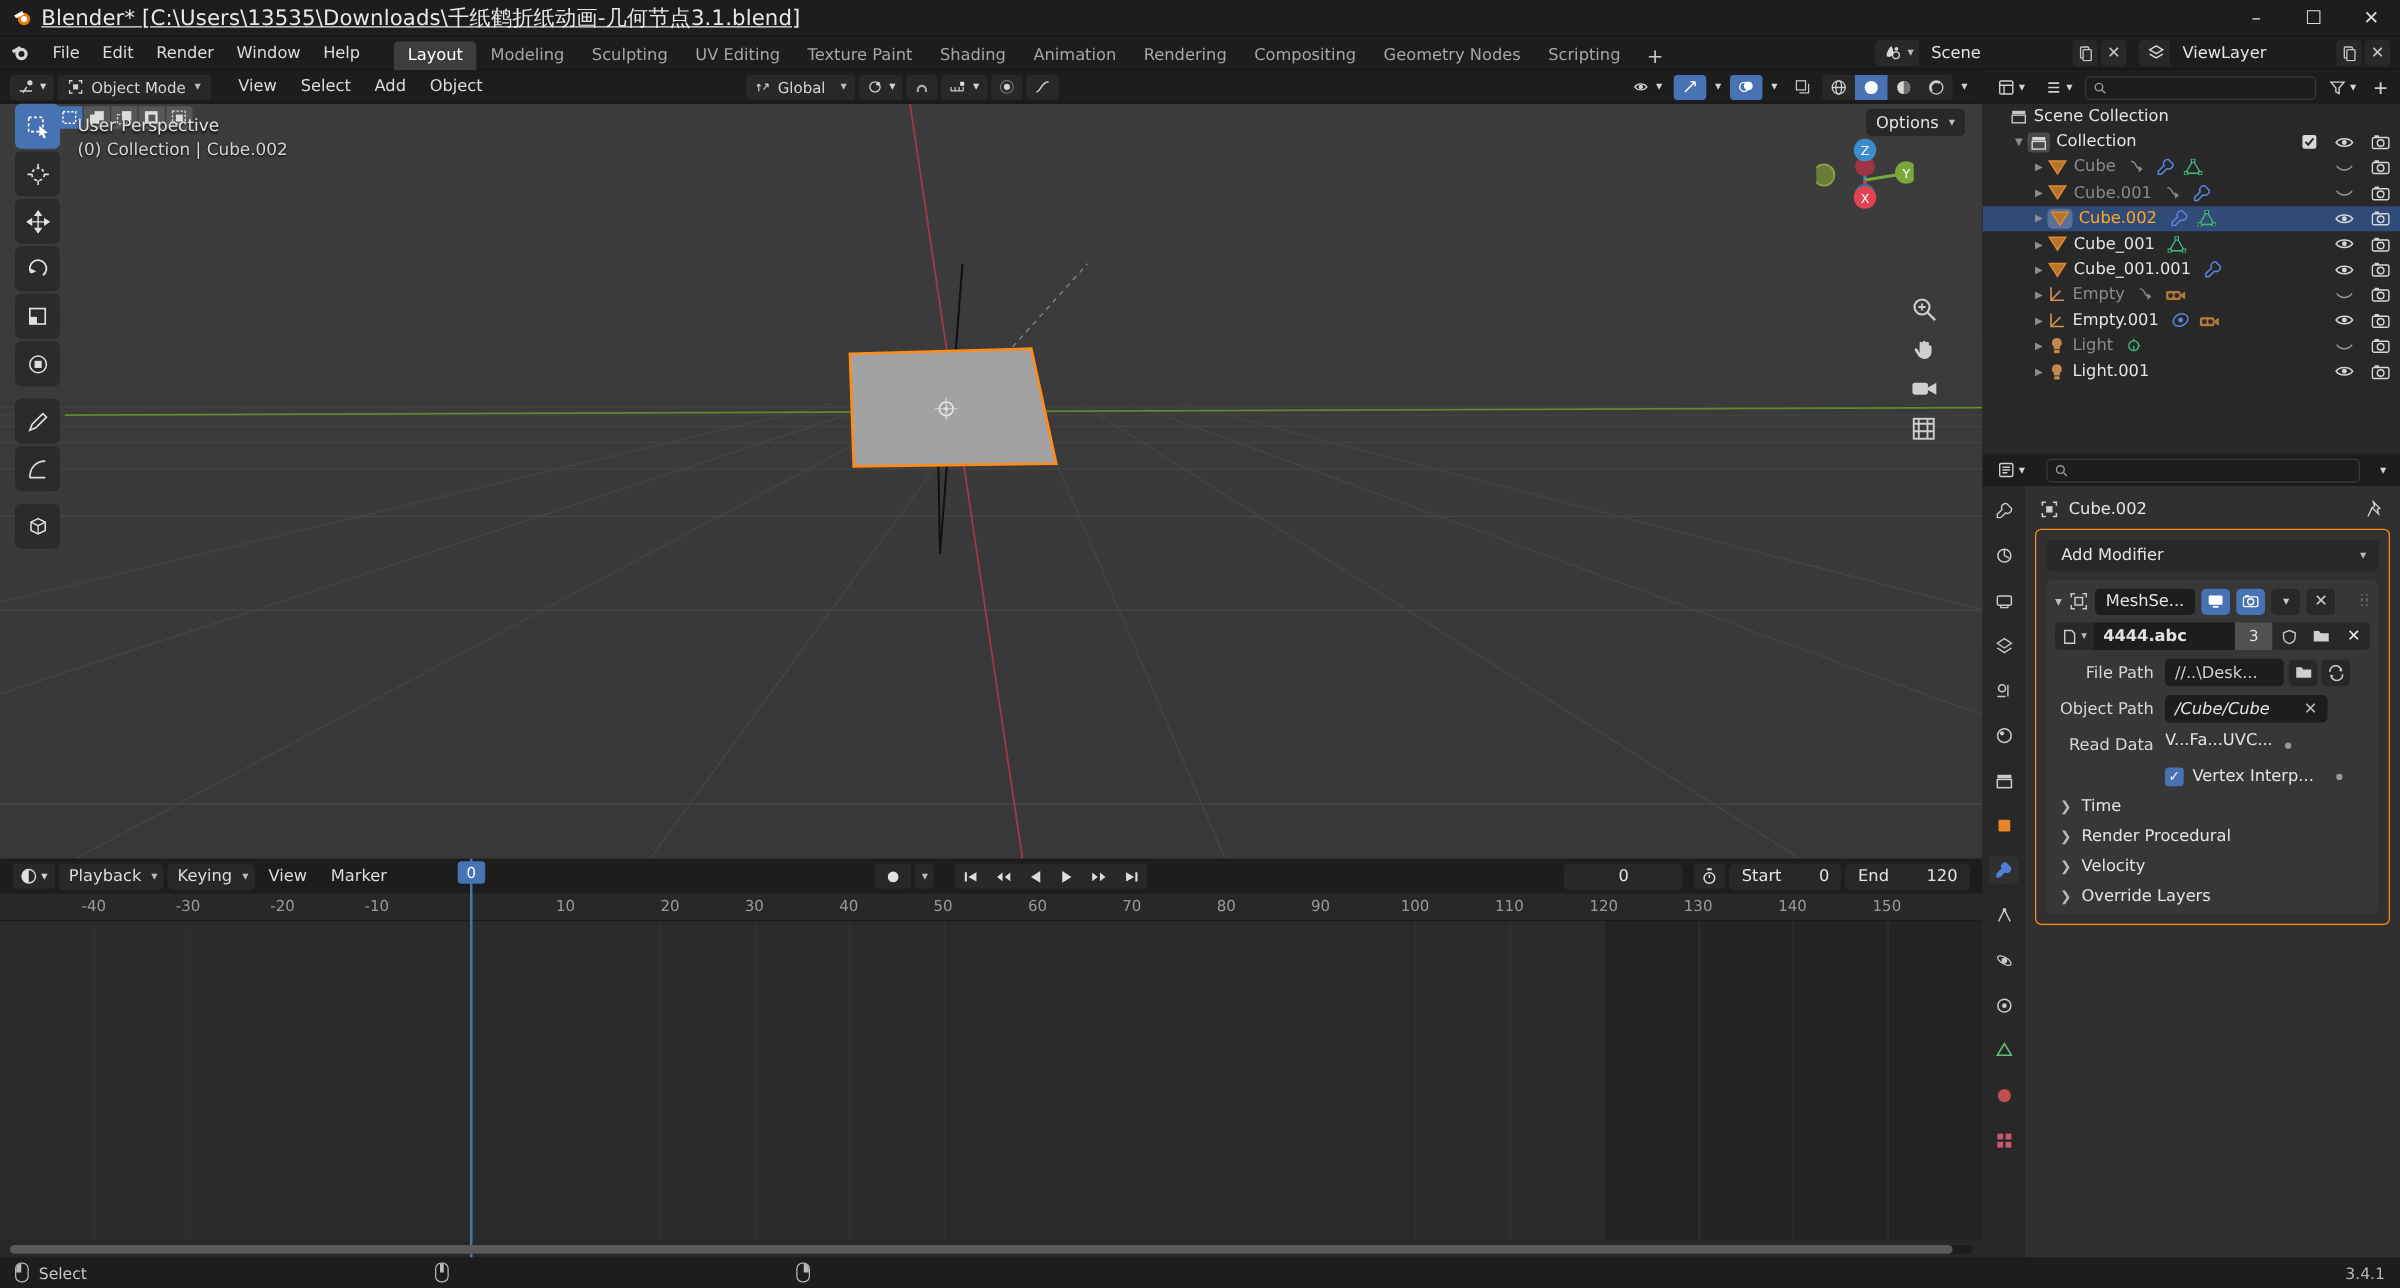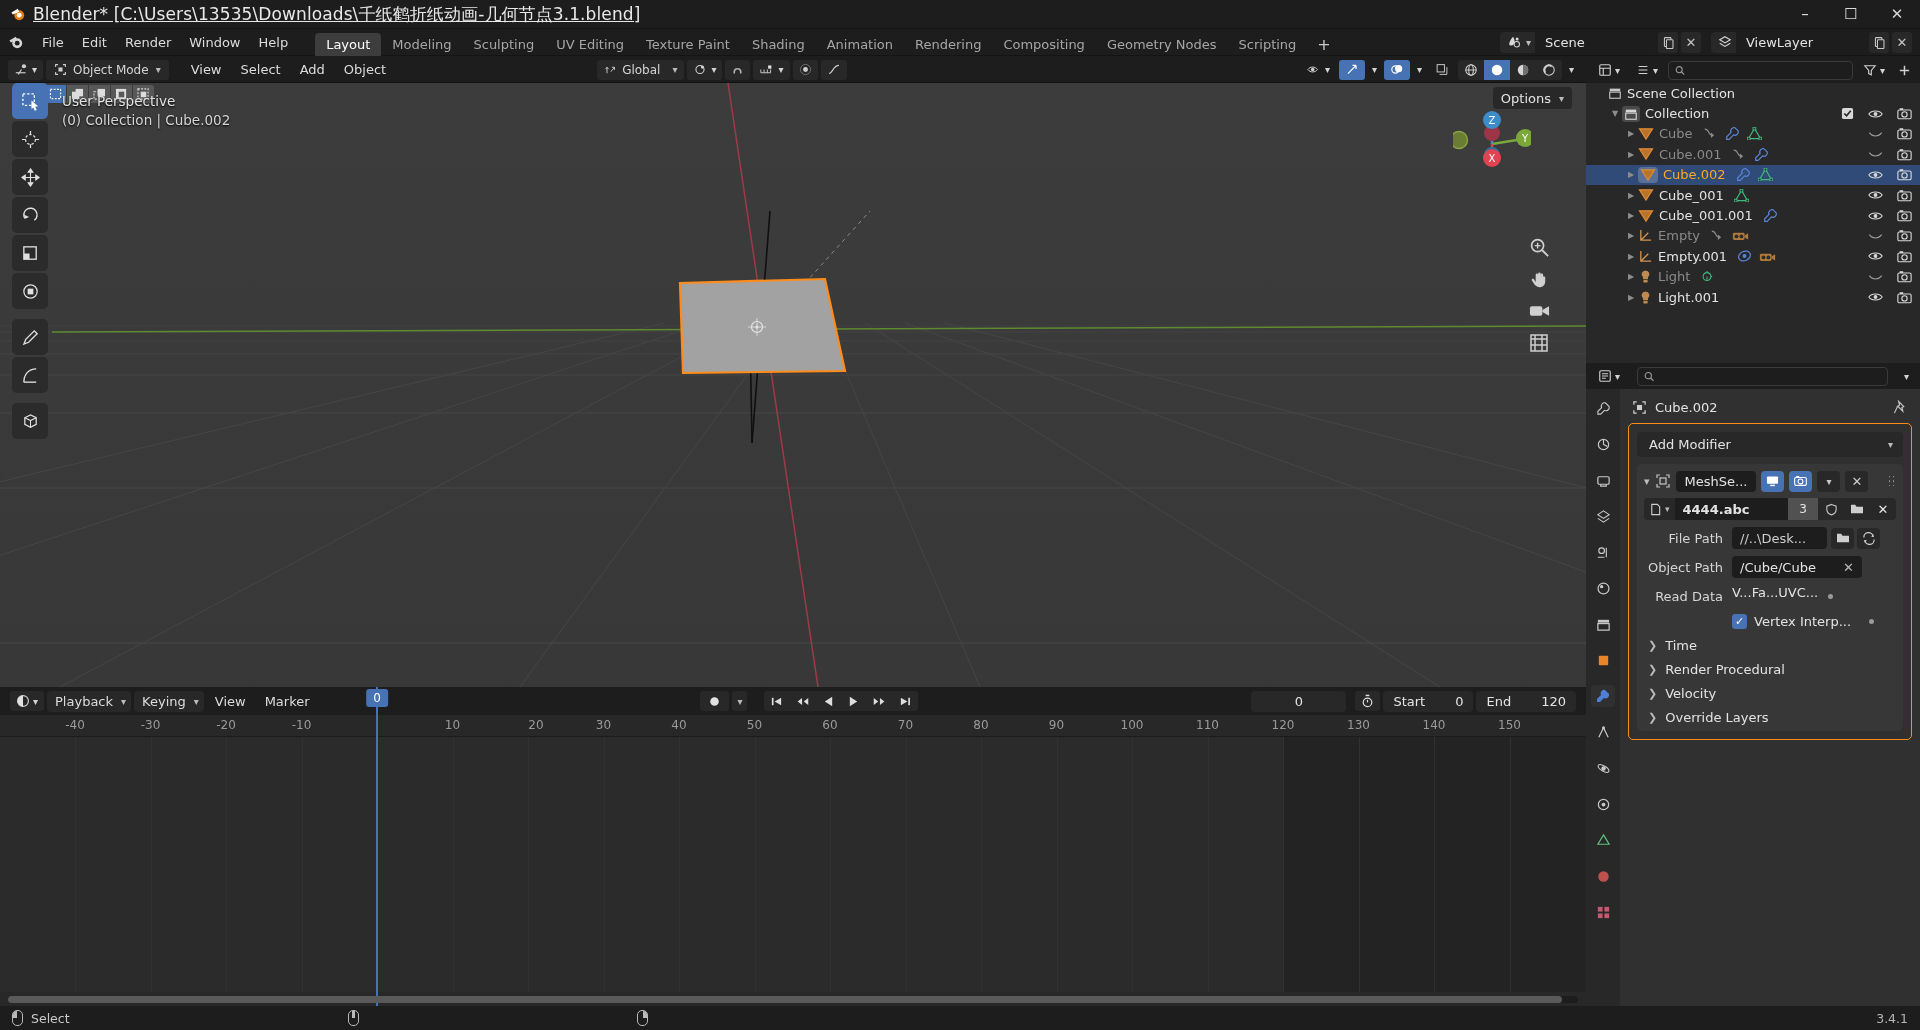--- a/index.html
+++ b/index.html
@@ -1334,21 +1334,21 @@
                   <path d="M2 6 A5 5 0 0 1 12 5.2" fill="none" stroke="#cfcfcf" stroke-width="1.3"></path>
                   <path d="M13 8 A5 5 0 0 1 3 8.8" fill="none" stroke="#cfcfcf" stroke-width="1.3"></path>
                   <path d="M12 2.5 L12.6 5.5 L9.8 5.2Z" fill="#cfcfcf"></path>
                   <path d="M3 11.5 L2.4 8.5 L5.2 8.8Z" fill="#cfcfcf"></path>
                 </svg>
             </span>
           </div>
 
           <div class="prrow">
             <span class="prlabel">Object Path</span>
-            <span class="prfield" style="flex:0 0 130px;">
+            <span class="prfield" style="flex:0 0 130px;font-style:italic;">
               <span>/Cube/Cube</span>
               <span style="color:#b9b9b9;">✕</span>
             </span>
           </div>
 
           <div class="prrow">
             <span class="prlabel">Read Data</span>
             <span class="segsm">
               <span>V...</span>
               <span>Fa...</span>

